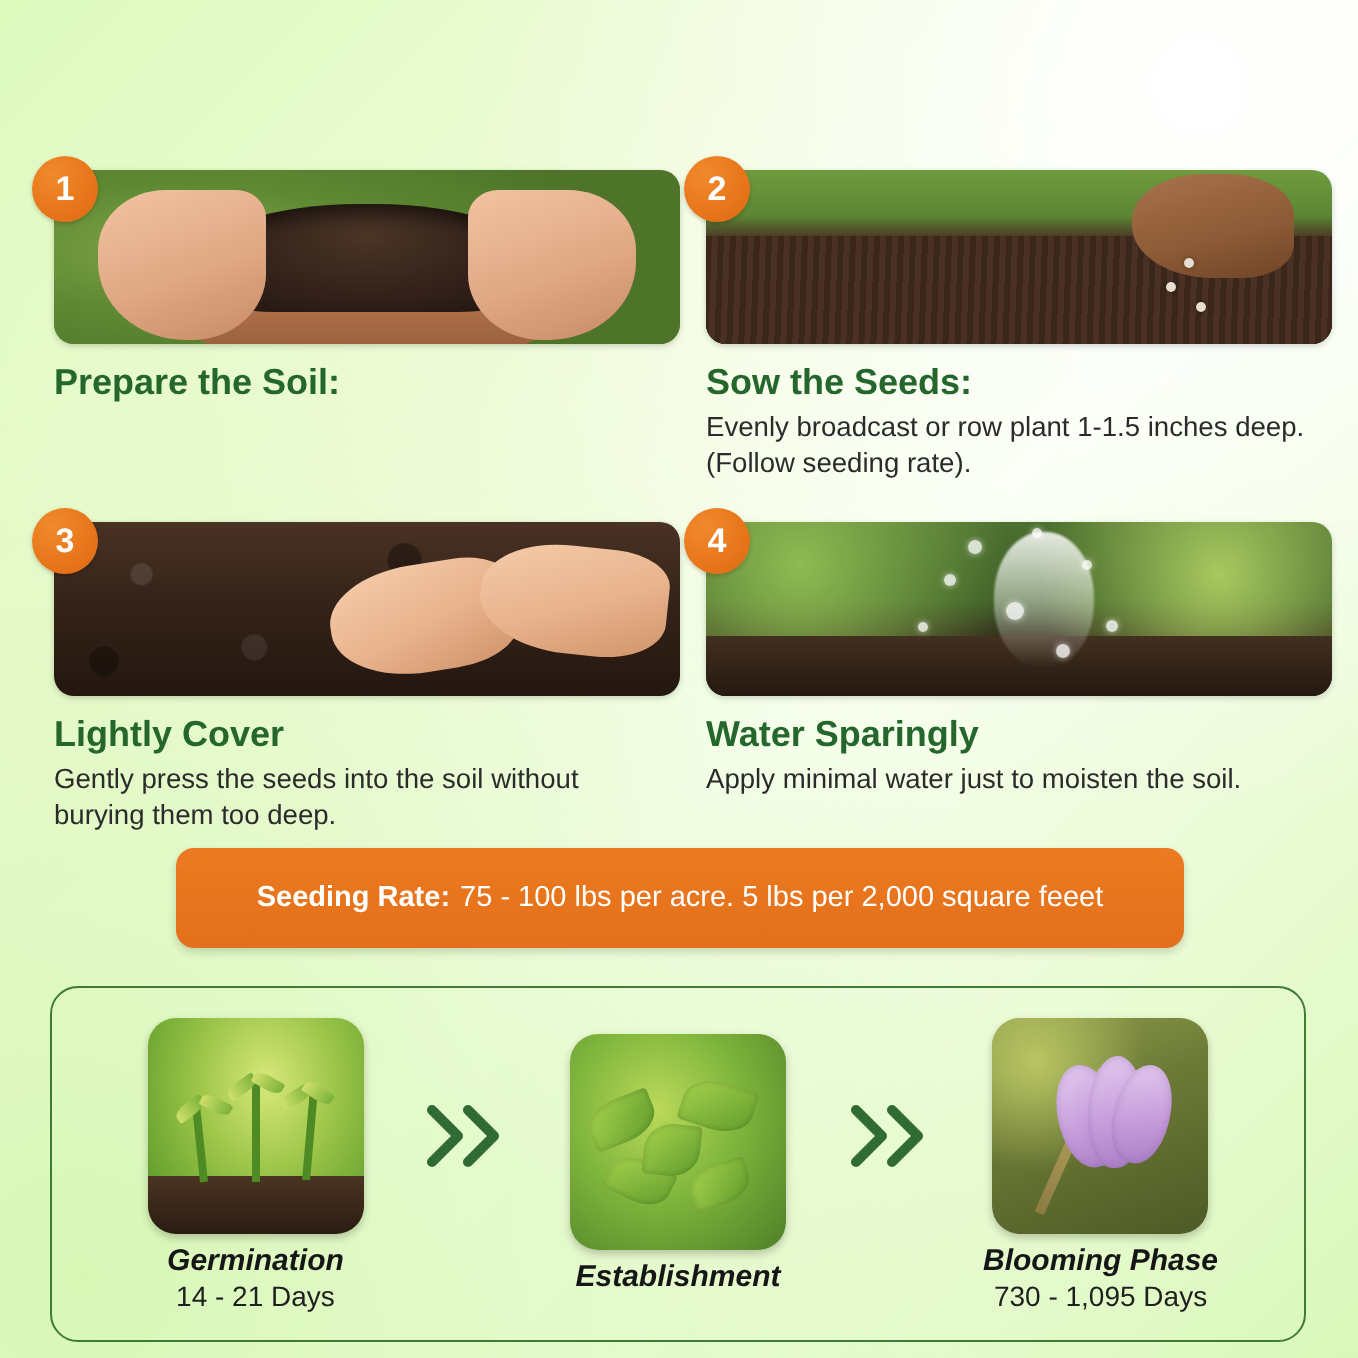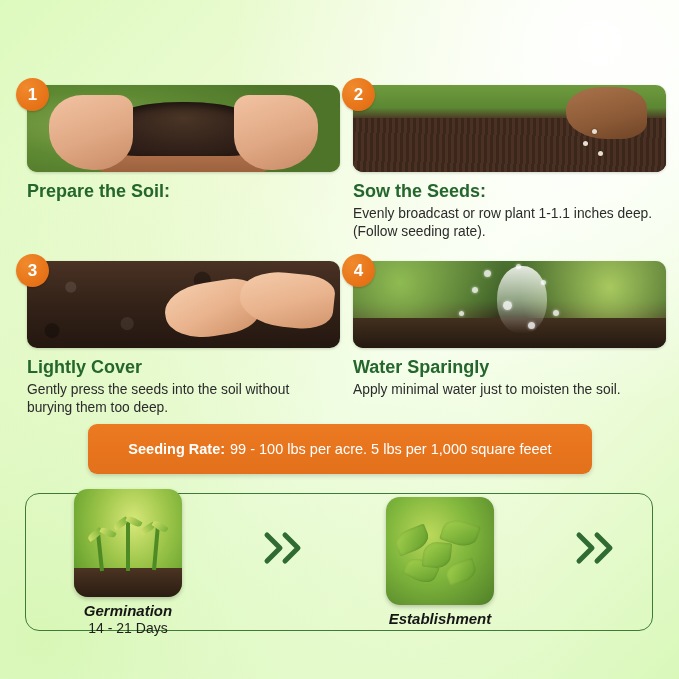--- a/index.html
+++ b/index.html
@@ -199,21 +199,21 @@
     white-space: nowrap;
   }
   .rate-label { font-weight: bold; margin-right: 5px; }
 
   
   .timeline {
     position: absolute;
     left: 25px;
     top: 493px;
     width: 628px;
-    height: 138px;
+    height: 178px;
     border: 1.5px solid #3f7a36;
     border-radius: 14px;
     box-sizing: border-box;
     display: flex;
     align-items: center;
     justify-content: space-between;
     padding: 0 26px;
   }
   .tl-stage {
     width: 152px;
@@ -314,21 +314,21 @@
       <div class="step-photo">
         <div class="ph ph-sow">
           <div class="ground"></div>
           <div class="hand"></div>
           <div class="seed s1"></div>
           <div class="seed s2"></div>
           <div class="seed s3"></div>
         </div>
       </div>
       <div class="step-heading">Sow the Seeds:</div>
-      <div class="step-body">Evenly broadcast or row plant 1-1.1 inches deep. (Follow seeding rate).</div>
+      <div class="step-body">Evenly broadcast or row plant 1-1.5 inches deep. (Follow seeding rate).</div>
     </div>
 
     <div class="step">
       <div class="badge">3</div>
       <div class="step-photo">
         <div class="ph ph-pat">
           <div class="clods"></div>
           <div class="hand-a"></div>
           <div class="hand-b"></div>
         </div>
@@ -354,21 +354,21 @@
         </div>
       </div>
       <div class="step-heading">Water Sparingly</div>
       <div class="step-body">Apply minimal water just to moisten the soil.</div>
     </div>
 
   </div>
 
   <div class="rate-banner">
     <span class="rate-label">Seeding Rate:</span>
-    <span>99 - 100 lbs per acre. 5 lbs per 1,000 square feeet</span>
+    <span>75 - 100 lbs per acre. 5 lbs per 2,000 square feeet</span>
   </div>
 
   <div class="timeline">
 
     <div class="tl-stage">
       <div class="tl-thumb">
         <div class="ph th-germ">
           <div class="soil"></div>
           <div class="sprout" style="left:24%;height:36%;transform:rotate(-6deg);"></div>
           <div class="leaf" style="left:12%;bottom:54%;transform:rotate(-36deg);"></div>
@@ -405,16 +405,28 @@
       <div class="tl-name">Establishment</div>
     </div>
 
     <div class="chevrons">
       <svg width="46" height="34" viewBox="0 0 46 34" aria-hidden="true">
         <path d="M6 4 L19 17 L6 30" fill="none" stroke="#2f6b32" stroke-width="5" stroke-linecap="round" stroke-linejoin="round"></path>
         <path d="M24 4 L37 17 L24 30" fill="none" stroke="#2f6b32" stroke-width="5" stroke-linecap="round" stroke-linejoin="round"></path>
       </svg>
     </div>
 
+    <div class="tl-stage">
+      <div class="tl-thumb">
+        <div class="ph th-bloom">
+          <div class="stem"></div>
+          <div class="petal" style="left:30%;top:22%;width:30px;height:52px;transform:rotate(-14deg);"></div>
+          <div class="petal" style="left:44%;top:18%;width:28px;height:56px;transform:rotate(2deg);"></div>
+          <div class="petal" style="left:56%;top:22%;width:28px;height:50px;transform:rotate(14deg);"></div>
+        </div>
+      </div>
+      <div class="tl-name">Blooming Phase</div>
+      <div class="tl-days">730 - 1,095 Days</div>
+    </div>
 
   </div>
 
 </div>
 
 </body></html>

